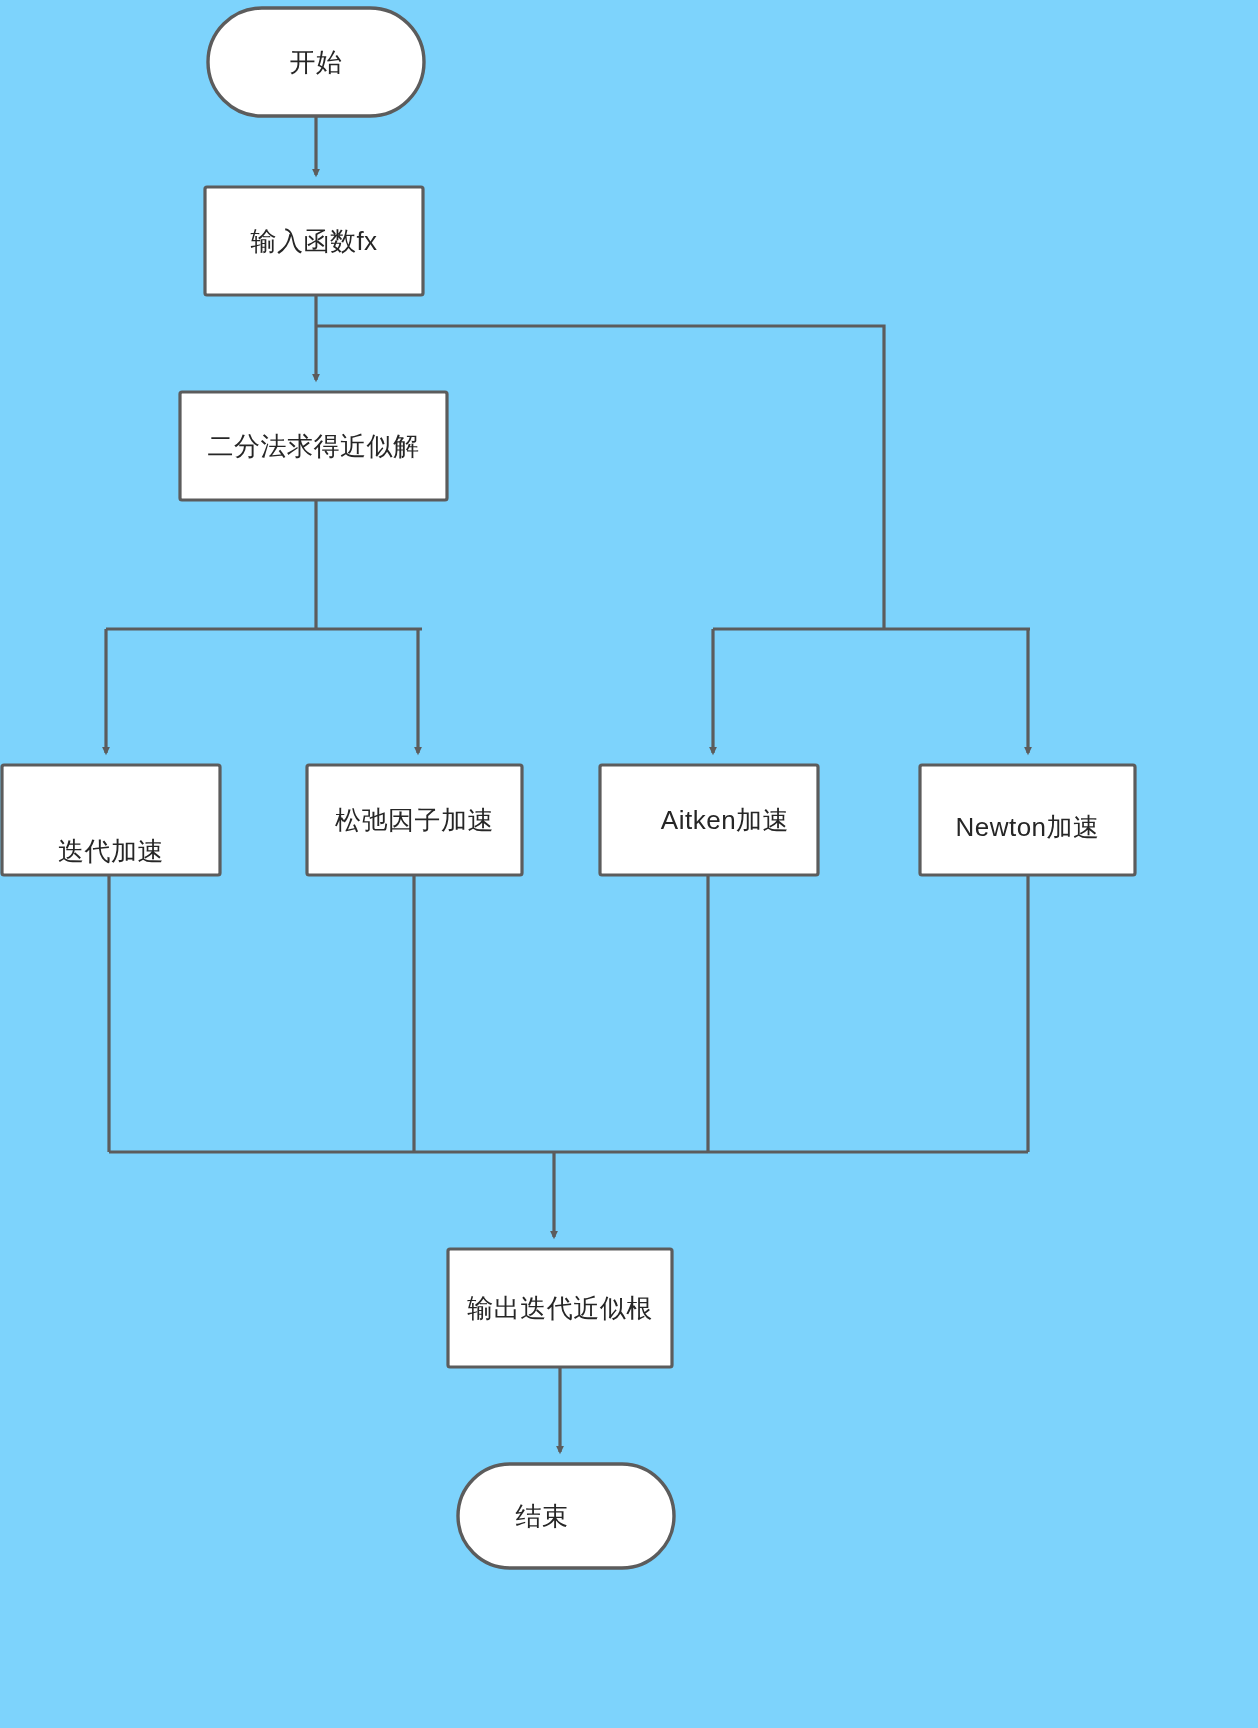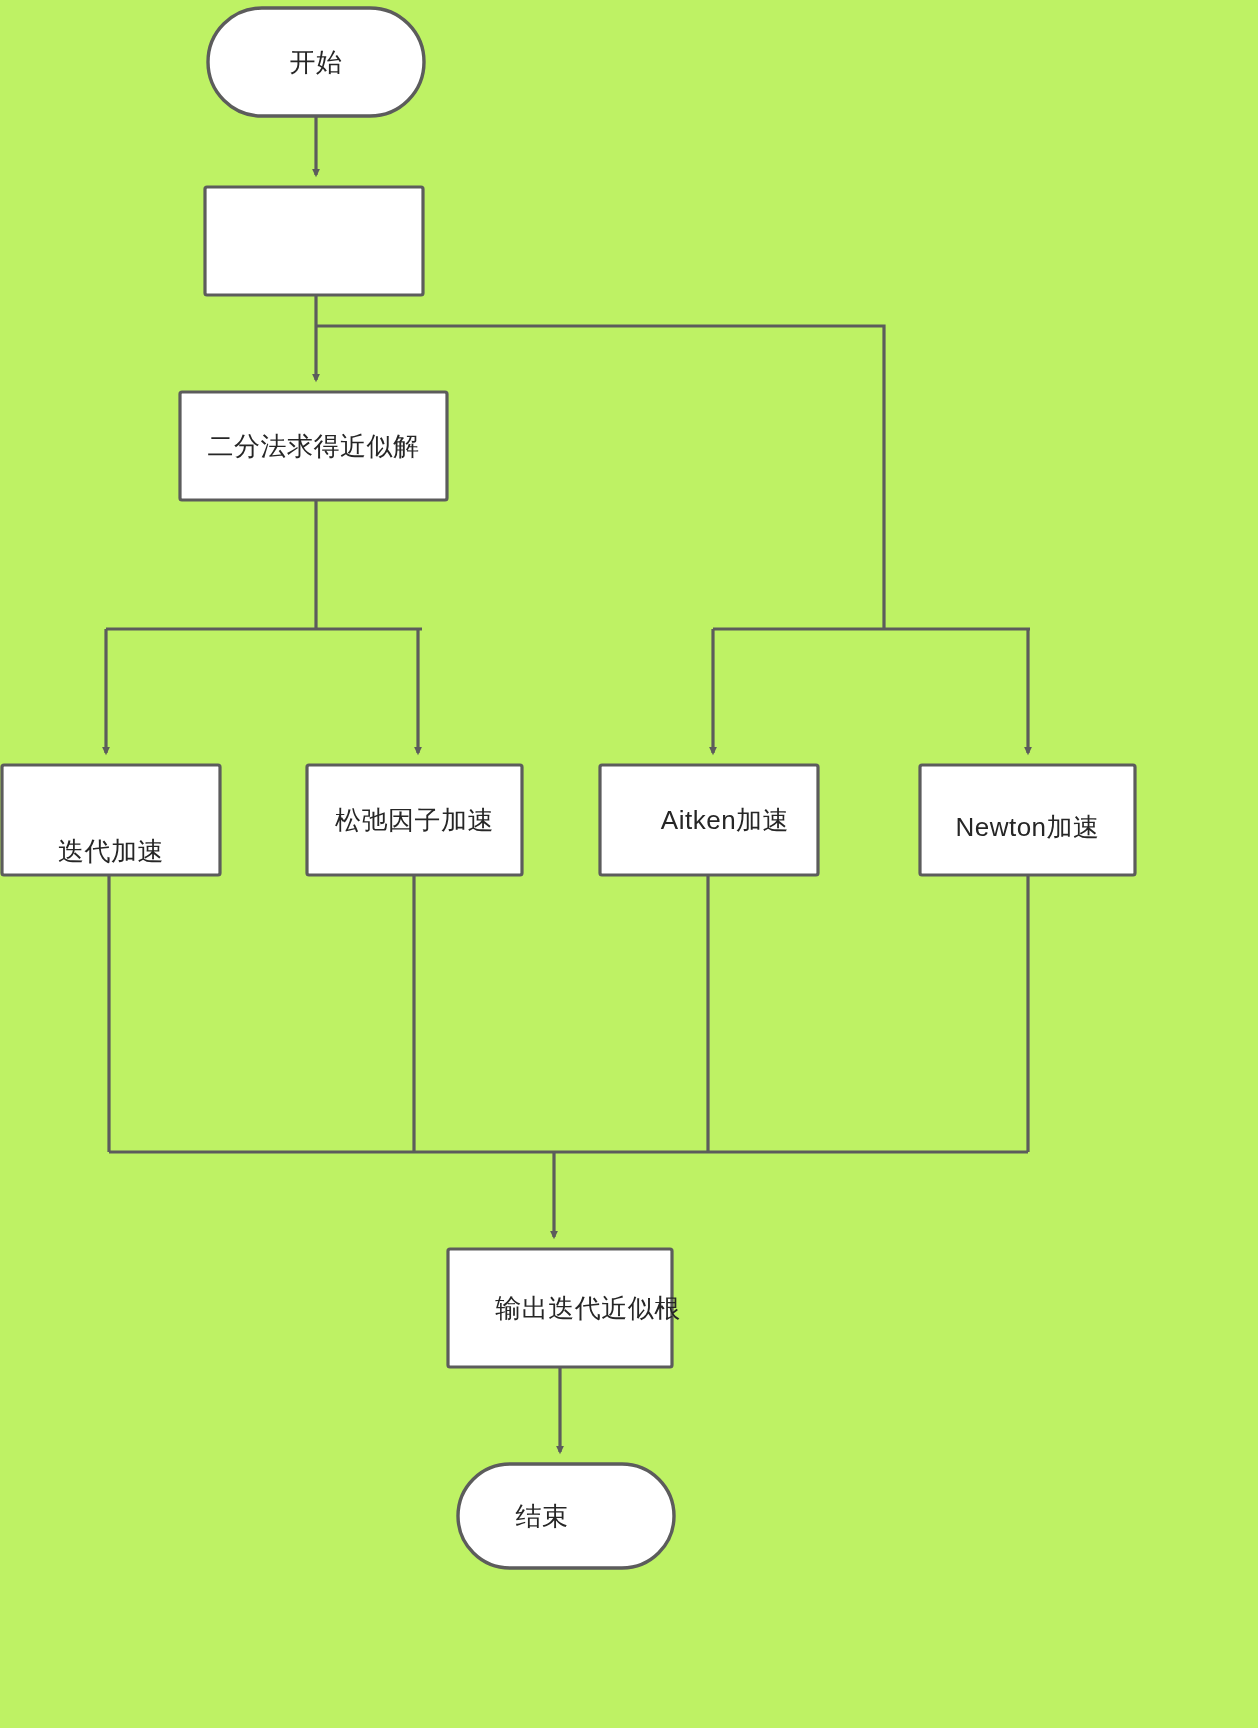--- a/index.html
+++ b/index.html
@@ -7,21 +7,21 @@
     padding: 0;
     background: #ffffff;
   }
   body {
     font-family: "Liberation Sans", "DejaVu Sans", sans-serif;
   }
   #canvas {
     position: relative;
     width: 1258px;
     height: 1728px;
-    background: #bef264;
+    background: #7dd3fc;
     overflow: hidden;
   }
   svg.flow {
     position: absolute;
     left: 0;
     top: 0;
     width: 1258px;
     height: 1728px;
   }
   .node-shape {
@@ -115,28 +115,29 @@
       <rect class="node-shape" x="920" y="765" width="215" height="110" rx="2" ry="2"></rect>
 
       <rect class="node-shape" x="448" y="1249" width="224" height="118" rx="2" ry="2"></rect>
 
       <rect class="node-shape terminator" x="458" y="1464" width="216" height="104" rx="52" ry="52"></rect>
     </g>
   </svg>
 
   <div class="node-label" style="left:208px; top:8px; width:216px; height:108px;">开始</div>
 
+  <div class="node-label" style="left:205px; top:187px; width:218px; height:108px;">输入函数fx</div>
 
   <div class="node-label" style="left:180px; top:392px; width:267px; height:108px;text-align:center;">二分法求得近似解</div>
 
   <div class="node-label" style="left:2px; top:765px; width:218px; height:110px;margin-top:31px;">迭代加速</div>
 
   <div class="node-label" style="left:307px; top:765px; width:215px; height:110px;border-radius:27px;">松弛因子加速</div>
 
   <div class="node-label" style="left:600px; top:765px; width:218px; height:110px;padding-left:16px;">Aitken加速</div>
 
   <div class="node-label" style="left:920px; top:765px; width:215px; height:124px;">Newton加速</div>
 
-  <div class="node-label" style="left:448px; top:1249px; width:224px; height:118px;padding-left:28px;">输出迭代近似根</div>
+  <div class="node-label" style="left:448px; top:1249px; width:224px; height:118px;">输出迭代近似根</div>
 
   <div class="node-label" style="left:434px; top:1464px; width:216px; height:104px;">结束</div>
 
 </div>
 
 </body></html>

